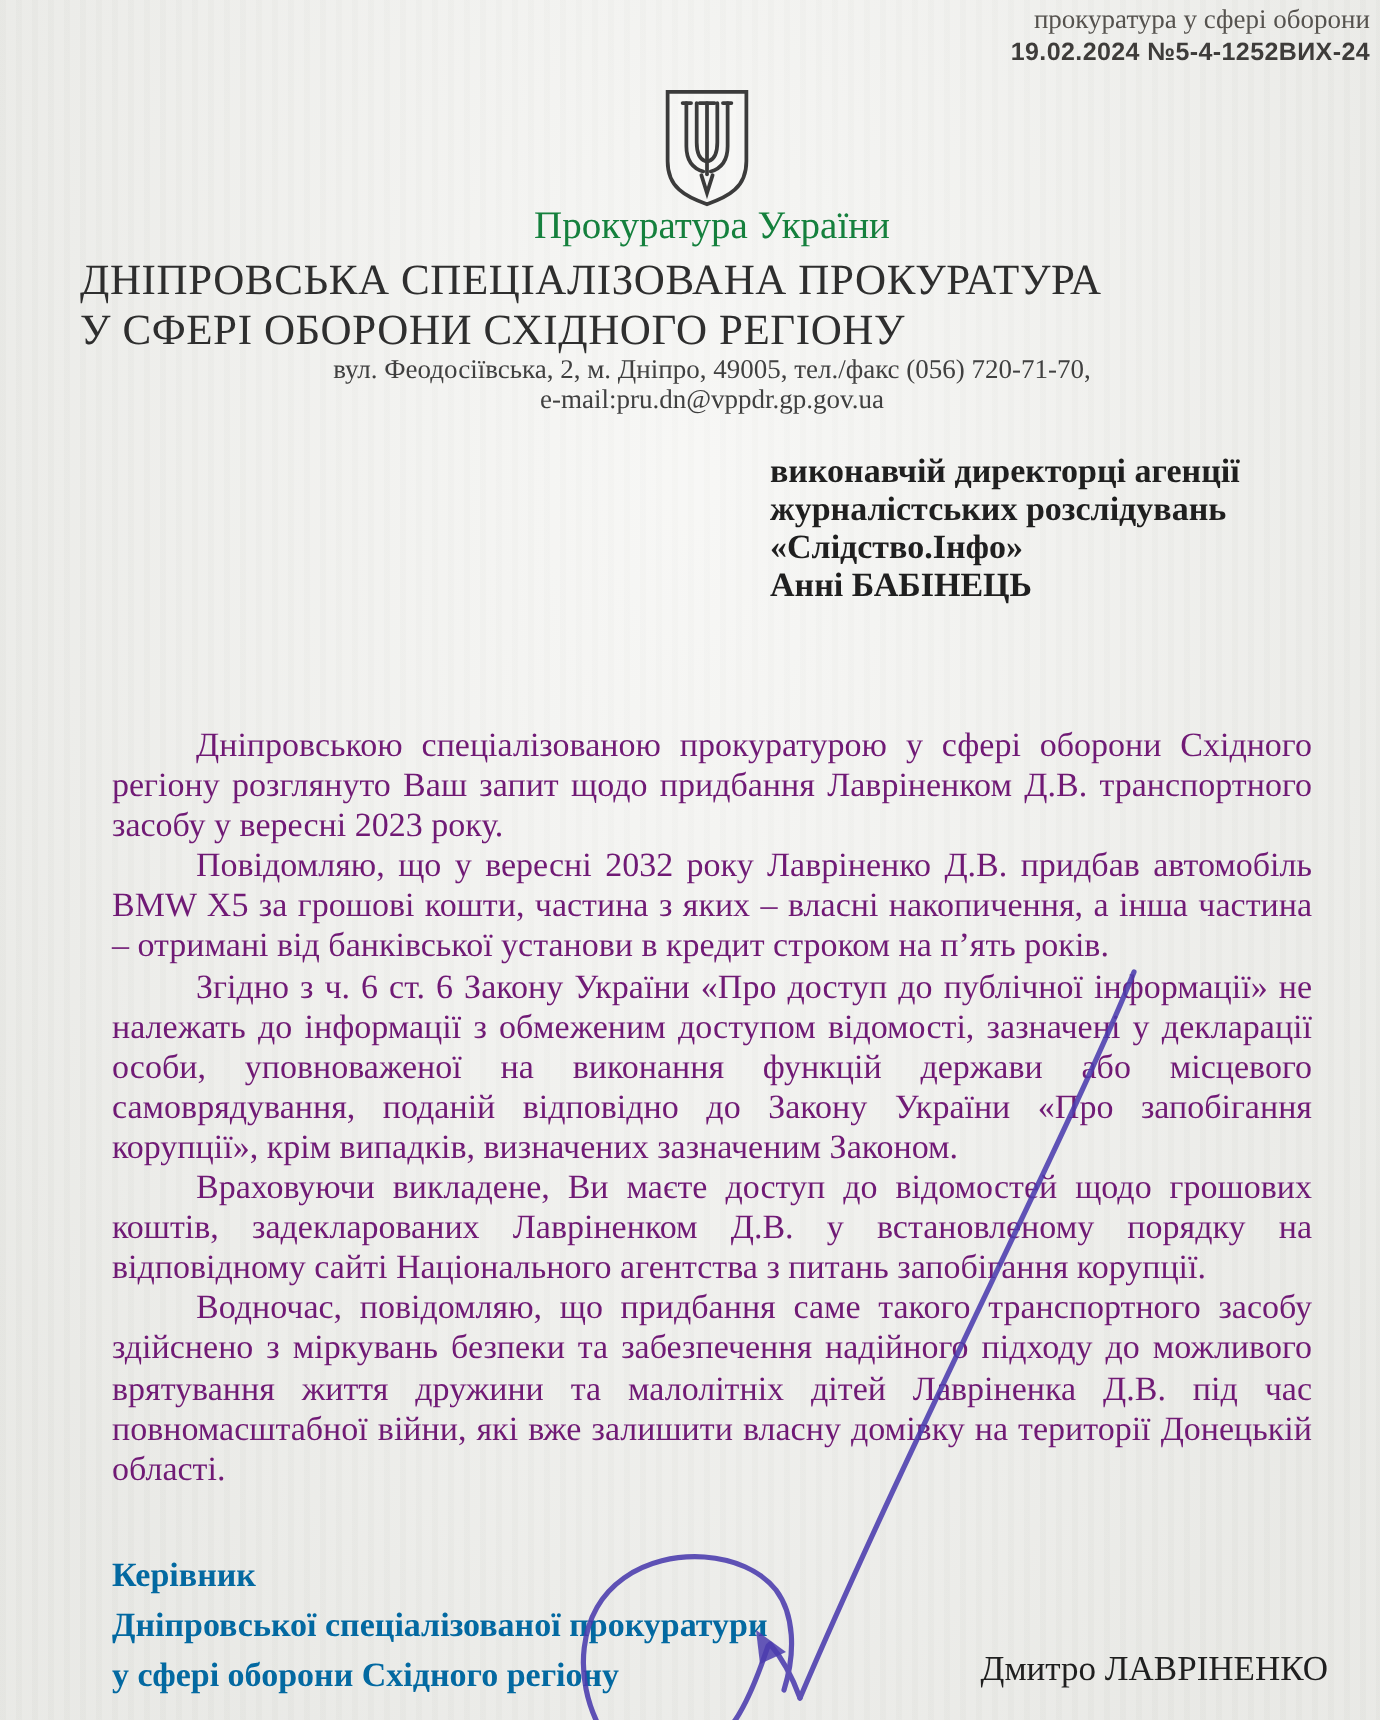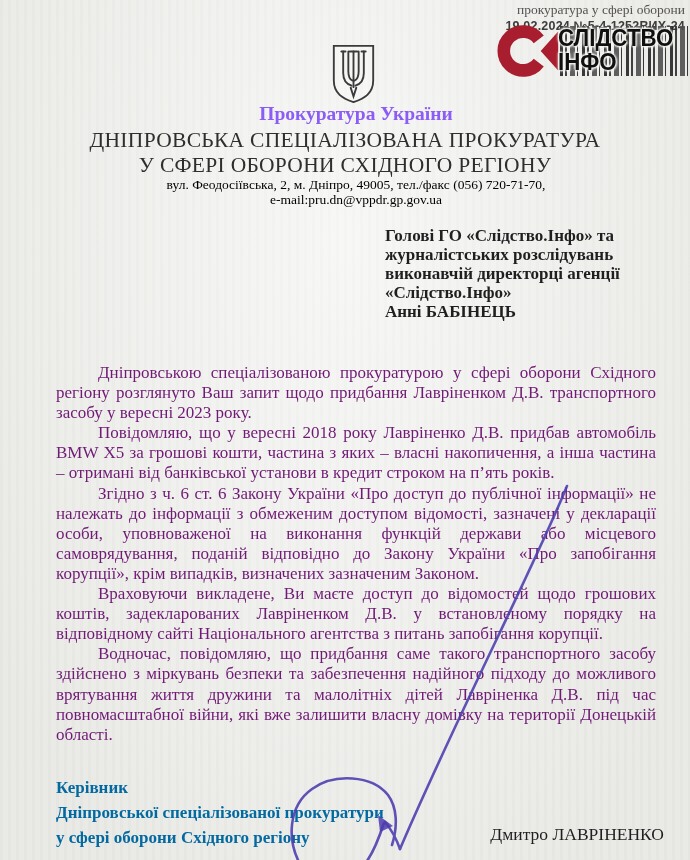--- a/index.html
+++ b/index.html
@@ -32,54 +32,43 @@
   .logo-text{
     position:absolute;left:62px;top:2px;
     font-family:"Liberation Sans",sans-serif;font-weight:900;
     font-size:24px;line-height:24px;color:#101010;
     transform:scaleX(0.93);transform-origin:left top;white-space:nowrap;
     text-shadow:0 0 2px #f4f4f1,0 0 3px #f4f4f1,1px 1px 2px #f4f4f1,-1px -1px 2px #f4f4f1,0 0 4px #f4f4f1;
   }
   .logo-text span{display:block;}
   
   .emblem{position:absolute;left:330px;top:44px;width:47px;height:60px;z-index:2;}
-  .org-small{position:absolute;top:103px;left:56px;width:600px;text-align:center;font-size:19.5px;color:#8b5cf6;font-weight:bold;}
-  .title{position:absolute;top:128px;left:40px;width:610px;text-align:center;font-size:21.5px;line-height:25px;color:#2e2e2e;letter-spacing:0.3px;}
-  .addr{position:absolute;top:178px;left:56px;width:600px;text-align:center;font-size:13.5px;line-height:14.5px;color:#000000;}
+  .org-small{position:absolute;top:103px;left:56px;width:600px;text-align:center;font-size:19.5px;color:#15803d;}
+  .title{position:absolute;top:128px;left:40px;width:610px;font-size:21.5px;line-height:25px;color:#2e2e2e;letter-spacing:0.3px;}
+  .addr{position:absolute;top:178px;left:56px;width:600px;text-align:center;font-size:13.5px;line-height:14.5px;color:#404040;}
   
   .addressee{position:absolute;top:226px;left:385px;width:292px;font-weight:bold;font-size:17px;line-height:19px;color:#1f1f1f;}
   
   .body-text{position:absolute;top:363px;left:56px;width:600px;font-size:17px;line-height:20.1px;text-align:justify;color:#701a75;}
   .body-text p{margin:0;text-indent:42px;}
   
   .sig-block{position:absolute;top:775px;left:56px;font-weight:bold;font-size:17px;line-height:25px;color:#0369a1;}
   .sig-name{position:absolute;top:824px;right:26px;font-weight:normal;font-size:17.5px;color:#1f1f1f;text-align:right;}
   .signature-svg{position:absolute;inset:0;z-index:4;pointer-events:none;}
 </style>
 </head>
 <body>
 
 <div class="page">
 
   <div class="corner">
     <div class="corner-office">прокуратура у сфері оборони</div>
     <div class="corner-ref">19.02.2024 №5-4-1252ВИХ-24</div>
   </div>
 
-  <div class="logo">
-    <svg class="logo-mark" viewBox="0 0 70 54">
-      <path d="M 44 15 A 20 20 0 1 0 44 39" fill="none" stroke="#a81e2e" stroke-width="13"></path>
-      <path d="M 64 7 L 64 47 L 46 27 Z" fill="#a81e2e"></path>
-    </svg>
-    <div class="logo-bars"></div>
-    <div class="logo-text">
-      <span>СЛІДСТВО</span>
-      <span>ІНФО</span>
-    </div>
-  </div>
 
   <svg class="emblem" viewBox="0 0 100 128">
     <path d="M8 4 H92 V78 C92 106 73 116 50 124 C27 116 8 106 8 78 Z" fill="rgba(255,255,255,0.25)" stroke="#3b3b3b" stroke-width="4"></path>
     <g fill="none" stroke="#3b3b3b" stroke-width="4" stroke-linecap="round">
       <path d="M50 16 V92"></path>
       <path d="M42 16 H58"></path>
       <path d="M28 16 V62 C28 78 36 86 46 89"></path>
       <path d="M72 16 V62 C72 78 64 86 54 89"></path>
       <path d="M39 16 V58 C39 70 43 76 48 78"></path>
       <path d="M61 16 V58 C61 70 57 76 52 78"></path>
@@ -93,30 +82,29 @@
   <div class="title">
     <div>ДНІПРОВСЬКА СПЕЦІАЛІЗОВАНА ПРОКУРАТУРА</div>
     <div>У СФЕРІ ОБОРОНИ СХІДНОГО РЕГІОНУ</div>
   </div>
   <div class="addr">
     <div>вул. Феодосіївська, 2, м. Дніпро, 49005, тел./факс (056) 720-71-70,</div>
     <div>e-mail:pru.dn@vppdr.gp.gov.ua</div>
   </div>
 
   <div class="addressee">
-    <div>Голові ГО «Слідство.Інфо» та</div>
+    <div>виконавчій директорці агенції</div>
     <div>журналістських розслідувань</div>
-    <div>виконавчій директорці агенції</div>
     <div>«Слідство.Інфо»</div>
     <div>Анні БАБІНЕЦЬ</div>
   </div>
 
   <div class="body-text">
     <p>Дніпровською спеціалізованою прокуратурою у сфері оборони Східного регіону розглянуто Ваш запит щодо придбання Лавріненком Д.В. транспортного засобу у вересні 2023 року.</p>
-    <p>Повідомляю, що у вересні 2018 року Лавріненко Д.В. придбав автомобіль BMW X5 за грошові кошти, частина з яких – власні накопичення, а інша частина – отримані від банківської установи в кредит строком на п’ять років.</p>
+    <p>Повідомляю, що у вересні 2032 року Лавріненко Д.В. придбав автомобіль BMW X5 за грошові кошти, частина з яких – власні накопичення, а інша частина – отримані від банківської установи в кредит строком на п’ять років.</p>
     <p>Згідно з ч. 6 ст. 6 Закону України «Про доступ до публічної інформації» не належать до інформації з обмеженим доступом відомості, зазначені у декларації особи, уповноваженої на виконання функцій держави або місцевого самоврядування, поданій відповідно до Закону України «Про запобігання корупції», крім випадків, визначених зазначеним Законом.</p>
     <p>Враховуючи викладене, Ви маєте доступ до відомостей щодо грошових коштів, задекларованих Лавріненком Д.В. у встановленому порядку на відповідному сайті Національного агентства з питань запобігання корупції.</p>
     <p>Водночас, повідомляю, що придбання саме такого транспортного засобу здійснено з міркувань безпеки та забезпечення надійного підходу до можливого врятування життя дружини та малолітніх дітей Лавріненка Д.В. під час повномасштабної війни, які вже залишити власну домівку на території Донецькій області.</p>
   </div>
 
   <div class="sig-block">
     <div>Керівник</div>
     <div>Дніпровської спеціалізованої прокуратури</div>
     <div>у сфері оборони Східного регіону</div>
   </div>

